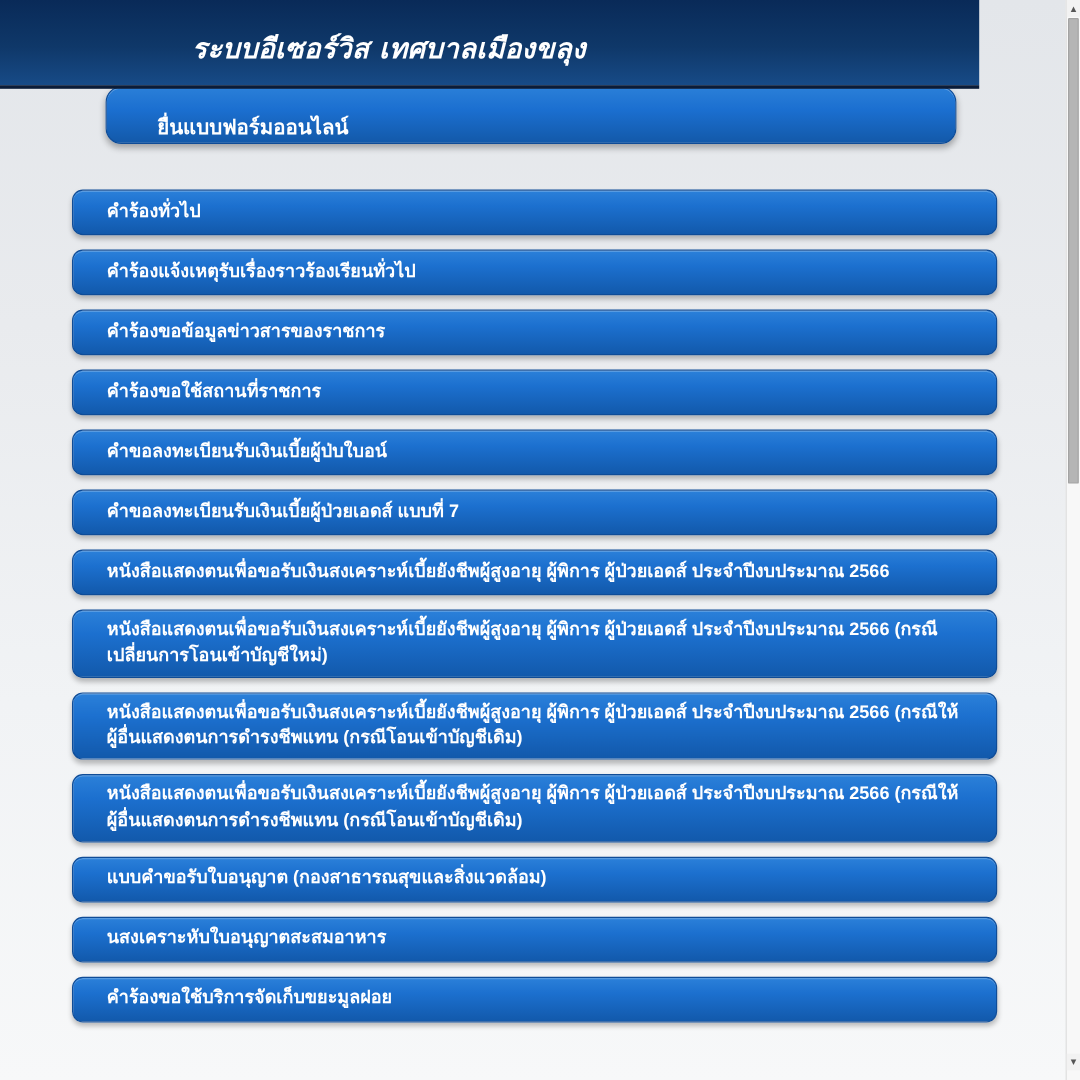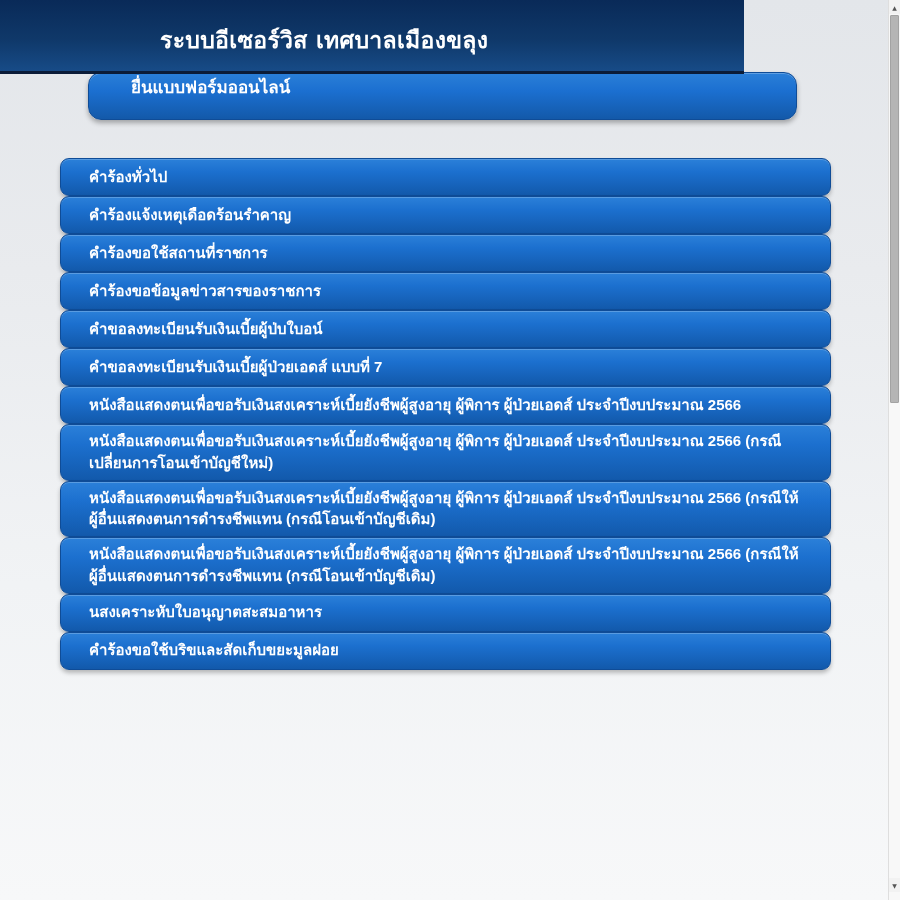--- a/index.html
+++ b/index.html
@@ -4,44 +4,45 @@
 <style>
   html,body{margin:0;padding:0;}
   body{
     width:900px;height:900px;overflow:hidden;position:relative;
     font-family:"DejaVu Sans","Liberation Sans",sans-serif;
     background:linear-gradient(180deg,#e3e6ea 0%,#e9ebee 30%,#f1f3f5 65%,#f7f8f9 100%);
   }
   .viewport{position:absolute;inset:0;}
   
   .app-header{
-    position:absolute;left:0;top:0;width:744px;height:71px;
+    position:absolute;left:0;top:0;width:816px;height:71px;
     background:linear-gradient(180deg,#092a58 0%,#0f3869 55%,#174b87 100%);
     border-bottom:3px solid #0b1c38;
     z-index:3;
+    font-style:italic;
   }
   .app-header h1{
     margin:0;padding:22px 0 0 160px;
     font-size:23px;font-weight:bold;color:#ffffff;letter-spacing:.3px;
   }
   
   .tab-panel{
     position:absolute;left:88px;top:72px;width:709px;height:48px;
     background:linear-gradient(180deg,#2a7fd8 0%,#1b6fd0 40%,#1359a9 100%);
     border:1px solid #0f4c97;border-radius:13px;
     box-shadow:0 3px 5px rgba(0,0,0,.30), inset 0 1px 0 rgba(255,255,255,.25);
-    display:flex;align-items:flex-start;
+    display:flex;align-items:flex-end;
     box-sizing:border-box;padding-left:42px;
     z-index:2;cursor:pointer;
   }
   .tab-panel span{color:#ffffff;font-size:17px;font-weight:bold;}
   
   .form-list{
     position:absolute;left:60px;top:158px;width:771px;
-    display:flex;flex-direction:column;
+    display:flex;flex-direction:column;gap:12px;
   }
   .form-button{
     display:flex;align-items:center;text-align:left;
     min-height:38px;width:100%;box-sizing:border-box;
     padding:5px 25px 6px 28px;
     background:linear-gradient(180deg,#2b80d9 0%,#1c70cf 35%,#1259ab 100%);
     border:1px solid #0f4c97;border-radius:9px;
     box-shadow:0 3px 4px rgba(0,0,0,.25), inset 0 1px 0 rgba(255,255,255,.22);
     cursor:pointer;
   }
@@ -78,51 +79,54 @@
 
   <div class="tab-panel">
     <span>ยื่นแบบฟอร์มออนไลน์</span>
   </div>
 
   <main class="form-list" id="form-list">
       <button class="form-button">
         <span>คำร้องทั่วไป</span>
       </button>
       <button class="form-button">
-        <span>คำร้องแจ้งเหตุเดือดร้อนรำคาญ</span>
+        <span>คำร้องแจ้งเหตุรับเรื่องราวร้องเรียนทั่วไป</span>
+      </button>
+      <button class="form-button">
+        <span>คำร้องขอข้อมูลข่าวสารของราชการ</span>
       </button>
       <button class="form-button">
         <span>คำร้องขอใช้สถานที่ราชการ</span>
-      </button>
-      <button class="form-button">
-        <span>คำร้องขอข้อมูลข่าวสารของราชการ</span>
       </button>
       <button class="form-button">
         <span>คำขอลงทะเบียนรับเงินเบี้ยผู้ป่บใบอน์</span>
       </button>
       <button class="form-button">
         <span>คำขอลงทะเบียนรับเงินเบี้ยผู้ป่วยเอดส์ แบบที่ 7</span>
       </button>
       <button class="form-button">
         <span>หนังสือแสดงตนเพื่อขอรับเงินสงเคราะห์เบี้ยยังชีพผู้สูงอายุ ผู้พิการ ผู้ป่วยเอดส์ ประจำปีงบประมาณ 2566</span>
       </button>
       <button class="form-button">
         <span>หนังสือแสดงตนเพื่อขอรับเงินสงเคราะห์เบี้ยยังชีพผู้สูงอายุ ผู้พิการ ผู้ป่วยเอดส์ ประจำปีงบประมาณ 2566 (กรณีเปลี่ยนการโอนเข้าบัญชีใหม่)</span>
       </button>
       <button class="form-button">
         <span>หนังสือแสดงตนเพื่อขอรับเงินสงเคราะห์เบี้ยยังชีพผู้สูงอายุ ผู้พิการ ผู้ป่วยเอดส์ ประจำปีงบประมาณ 2566 (กรณีให้ผู้อื่นแสดงตนการดำรงชีพแทน (กรณีโอนเข้าบัญชีเดิม)</span>
       </button>
       <button class="form-button">
         <span>หนังสือแสดงตนเพื่อขอรับเงินสงเคราะห์เบี้ยยังชีพผู้สูงอายุ ผู้พิการ ผู้ป่วยเอดส์ ประจำปีงบประมาณ 2566 (กรณีให้ผู้อื่นแสดงตนการดำรงชีพแทน (กรณีโอนเข้าบัญชีเดิม)</span>
       </button>
       <button class="form-button">
+        <span>แบบคำขอรับใบอนุญาต (กองสาธารณสุขและสิ่งแวดล้อม)</span>
+      </button>
+      <button class="form-button">
         <span>นสงเคราะหับใบอนุญาตสะสมอาหาร</span>
       </button>
       <button class="form-button">
-        <span>คำร้องขอใช้บริขและสัดเก็บขยะมูลฝอย</span>
+        <span>คำร้องขอใช้บริการจัดเก็บขยะมูลฝอย</span>
       </button>
     </main>
 
   <div class="scrollbar">
     <div class="sb-arrow up">▲</div>
     <div class="sb-thumb"></div>
     <div class="sb-arrow down">▼</div>
   </div>
 
 </div>

